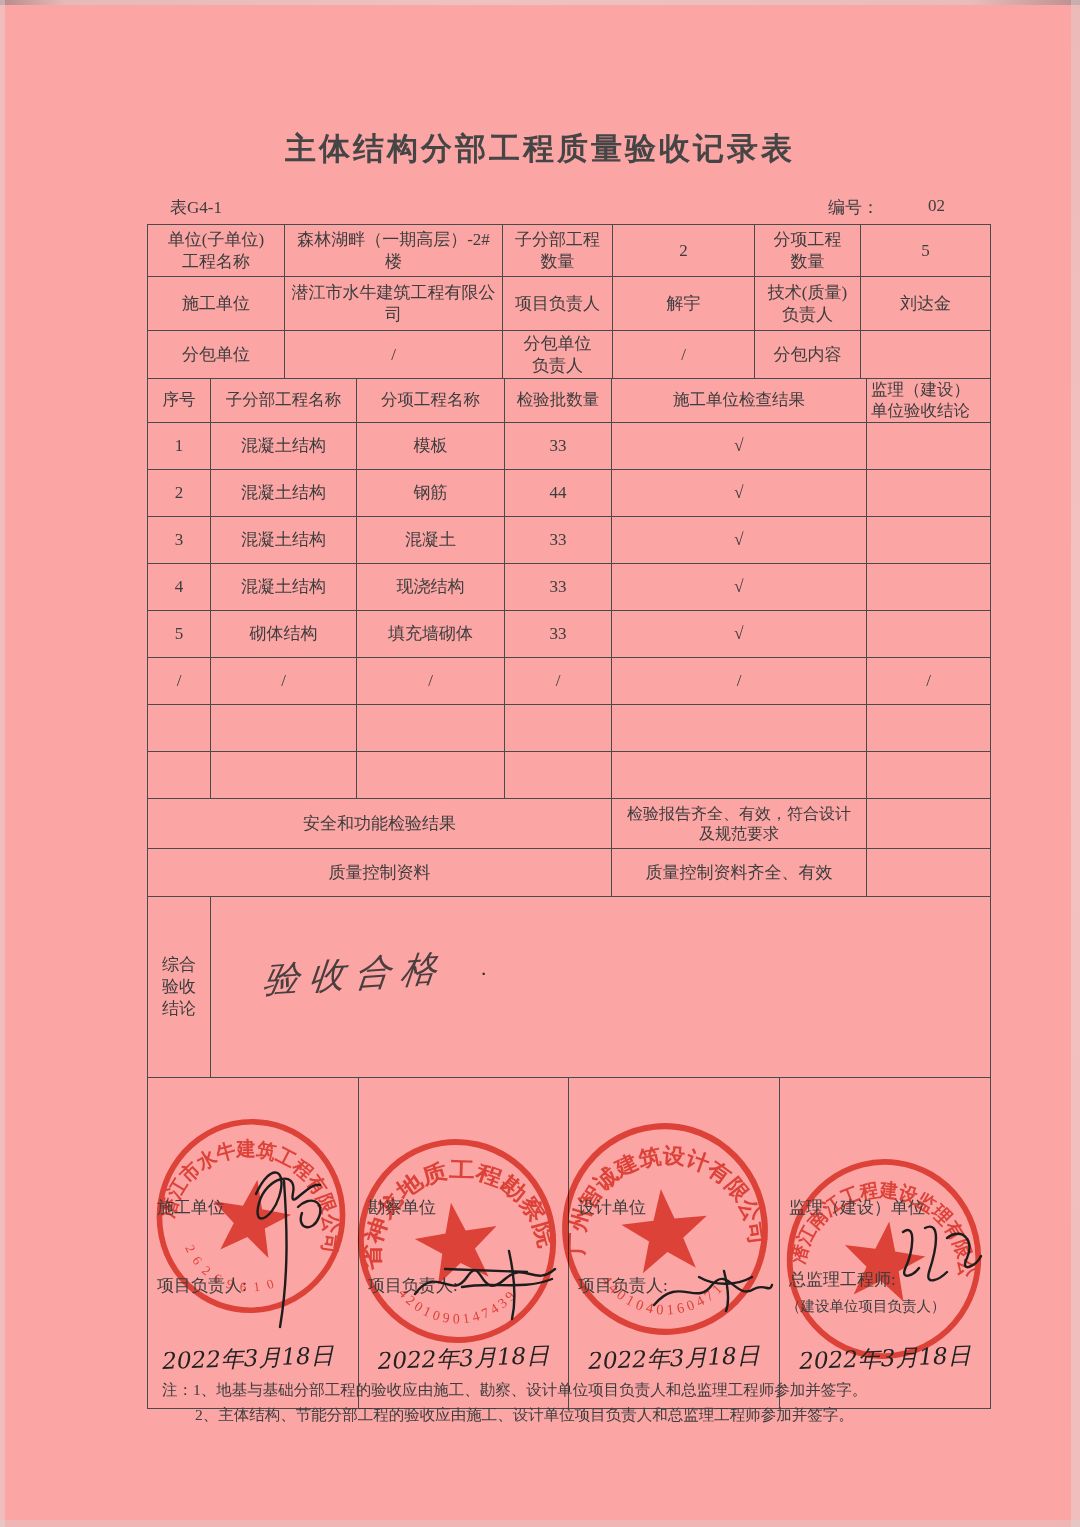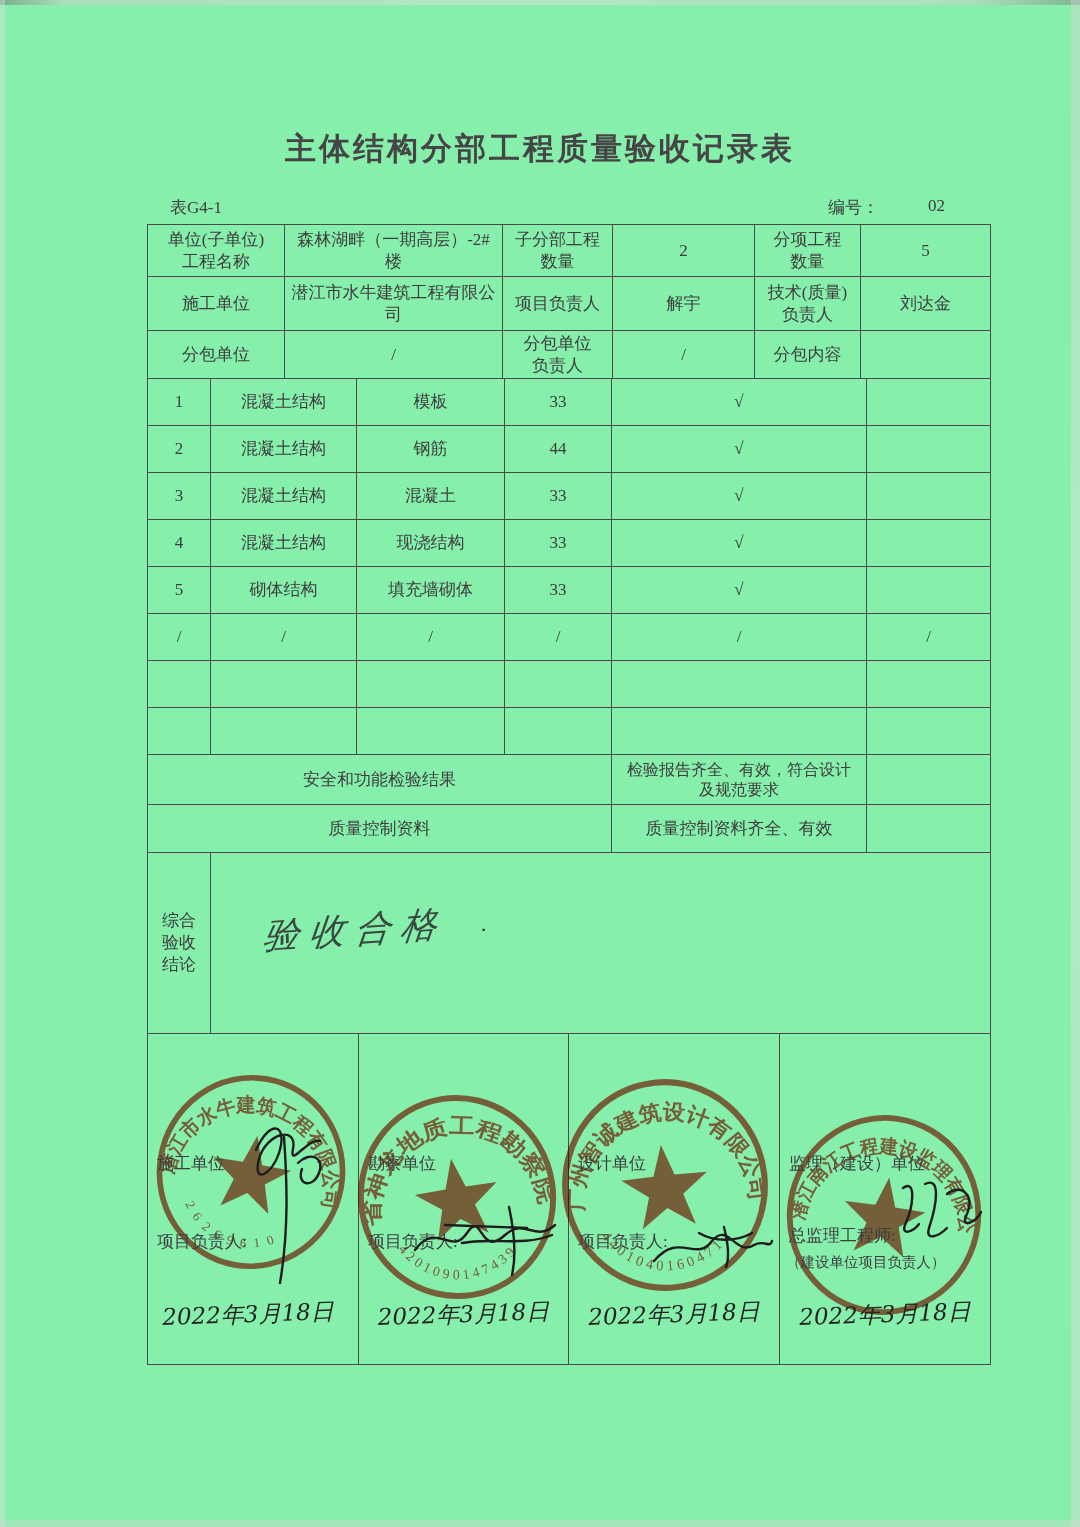--- a/index.html
+++ b/index.html
@@ -1,16 +1,16 @@
 <!DOCTYPE html>
 <html><head>
 <meta charset="utf-8">
 <style>
   html,body{margin:0;padding:0;background:#e9e7e3;}
-  .page{position:relative;width:1080px;height:1527px;margin:0 auto;background:#86efac;
+  .page{position:relative;width:1080px;height:1527px;margin:0 auto;background:#fca5a5;
         font-family:"Liberation Serif","DejaVu Serif",serif;color:#3d3d3d;overflow:hidden;}
   
   .scan-top{position:absolute;top:0;left:0;right:0;height:5px;
     background:linear-gradient(90deg,#6f6e6c 0%,#cfcecb 6%,#e0dfdc 45%,#d4d3d0 90%,#7a7977 100%);opacity:.5;}
   .scan-right{position:absolute;top:0;right:0;width:9px;height:100%;
     background:linear-gradient(180deg,#d5d4d1,#e7e5e2 40%,#dddcd9);opacity:.45;}
   .scan-bottom{position:absolute;left:0;right:0;bottom:0;height:7px;background:#d8d6d3;opacity:.35;}
   .scan-left{position:absolute;top:0;left:0;width:5px;height:100%;background:#e2e1de;opacity:.4;}
 
   .title{position:absolute;top:128px;left:0;width:100%;text-align:center;
@@ -119,20 +119,29 @@
     <table>
       <colgroup>
           <col style="width:63px">
           <col style="width:146px">
           <col style="width:148px">
           <col style="width:107px">
           <col style="width:255px">
           <col style="width:124px">
         </colgroup>
       <tbody>
+          <tr style="height:44px">
+        <td class="hdr">序号</td>
+        <td class="hdr">子分部工程名称</td>
+        <td class="hdr">分项工程名称</td>
+        <td class="hdr">检验批数量</td>
+        <td class="hdr">施工单位检查结果</td>
+        <td class="hdr left">监理（建设）
+单位验收结论</td>
+      </tr>
       <tr style="height:47px">
         <td>1</td>
         <td>混凝土结构</td>
         <td>模板</td>
         <td>33</td>
         <td class="check">√</td>
         <td></td>
       </tr>
       <tr style="height:47px">
         <td>2</td>
@@ -344,13 +353,17 @@
             </svg>
             <span class="date">2022年3月18日</span>
           </div>
         </td>
 
       </tr>
     </tbody>
       </table>
   </div>
 
+  <div class="notes">
+    <div>注：1、地基与基础分部工程的验收应由施工、勘察、设计单位项目负责人和总监理工程师参加并签字。</div>
+    <div class="l2">2、主体结构、节能分部工程的验收应由施工、设计单位项目负责人和总监理工程师参加并签字。</div>
+  </div>
 </div>
 
 </body></html>

